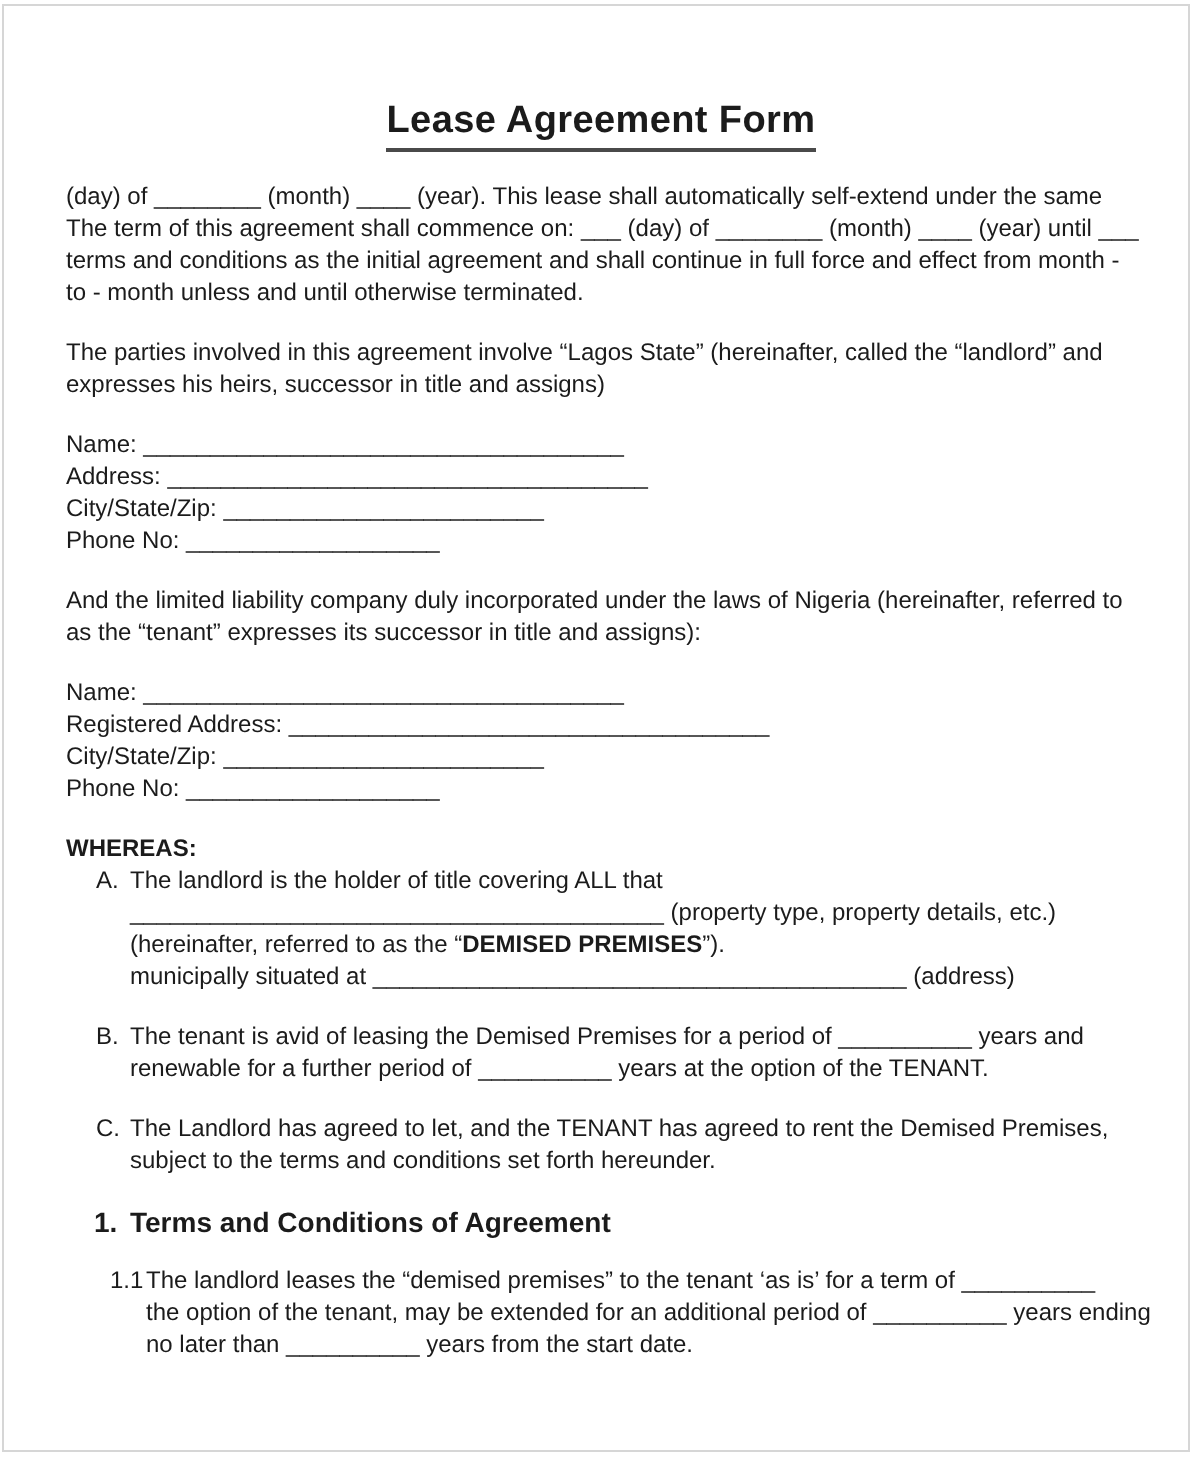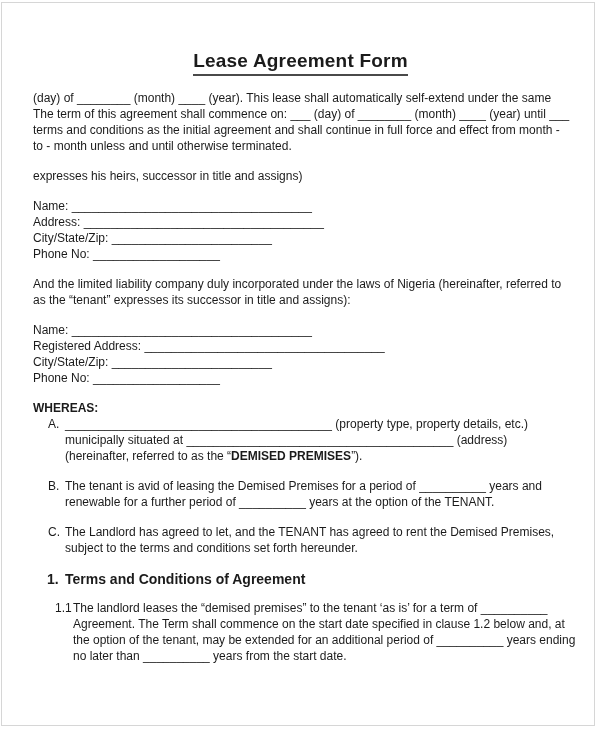--- a/index.html
+++ b/index.html
@@ -106,20 +106,21 @@
     </div>
 
     <div class="para">
       <div class="ln">(day) of ________ (month) ____ (year). This lease shall automatically self-extend under the same</div>
       <div class="ln">The term of this agreement shall commence on: ___ (day) of ________ (month) ____ (year) until ___</div>
       <div class="ln">terms and conditions as the initial agreement and shall continue in full force and effect from month -</div>
       <div class="ln">to - month unless and until otherwise terminated.</div>
     </div>
 
     <div class="para">
+      <div class="ln">The parties involved in this agreement involve “Lagos State” (hereinafter, called the “landlord” and</div>
       <div class="ln">expresses his heirs, successor in title and assigns)</div>
     </div>
 
     <div class="para">
       <div class="ln">Name: ____________________________________</div>
       <div class="ln">Address: ____________________________________</div>
       <div class="ln">City/State/Zip: ________________________</div>
       <div class="ln">Phone No: ___________________</div>
     </div>
 
@@ -133,23 +134,24 @@
       <div class="ln">Registered Address: ____________________________________</div>
       <div class="ln">City/State/Zip: ________________________</div>
       <div class="ln">Phone No: ___________________</div>
     </div>
 
     <div class="whereas-heading">WHEREAS:</div>
 
     <div class="list-item">
       <div class="marker">A.</div>
       <div class="item-lines">
+        <div class="ln">The landlord is the holder of title covering ALL that</div>
         <div class="ln">________________________________________ (property type, property details, etc.)</div>
+        <div class="ln"><span>(hereinafter, referred to as the “</span><span class="bold">DEMISED PREMISES</span><span>”).</span></div>
         <div class="ln">municipally situated at ________________________________________ (address)</div>
-        <div class="ln"><span>(hereinafter, referred to as the “</span><span class="bold">DEMISED PREMISES</span><span>”).</span></div>
       </div>
     </div>
 
     <div class="list-item">
       <div class="marker">B.</div>
       <div class="item-lines">
         <div class="ln">The tenant is avid of leasing the Demised Premises for a period of __________ years and</div>
         <div class="ln">renewable for a further period of __________ years at the option of the TENANT.</div>
       </div>
     </div>
@@ -164,20 +166,19 @@
 
     <div class="section-heading">
       <div class="marker">1.</div>
       <div>Terms and Conditions of Agreement</div>
     </div>
 
     <div class="clause">
       <div class="marker">1.1</div>
       <div class="item-lines">
         <div class="ln">The landlord leases the “demised premises” to the tenant ‘as is’ for a term of __________</div>
-        <div class="ln">Agreement. The Term shall commence on the start date specified in clause 1.2 below and, at</div>
         <div class="ln">the option of the tenant, may be extended for an additional period of __________ years ending</div>
         <div class="ln">no later than __________ years from the start date.</div>
       </div>
     </div>
 
   </div>
 </div>
 
 </body></html>

